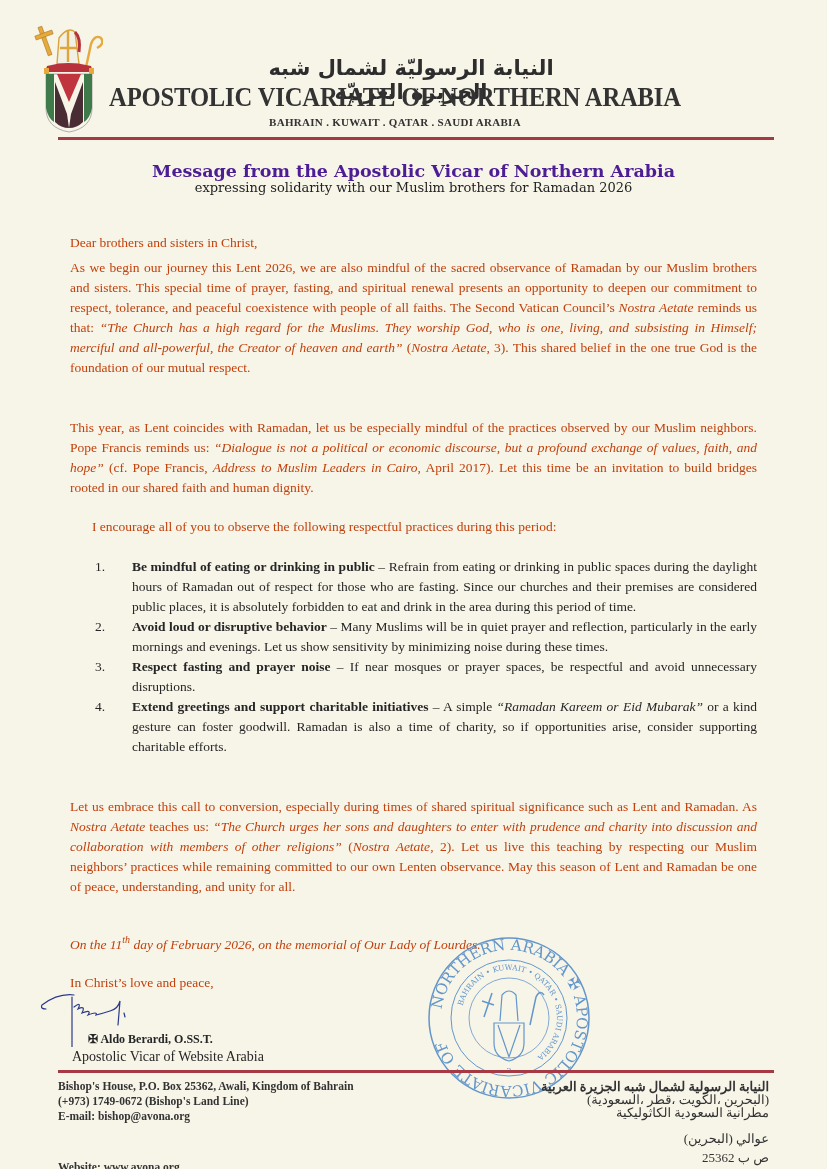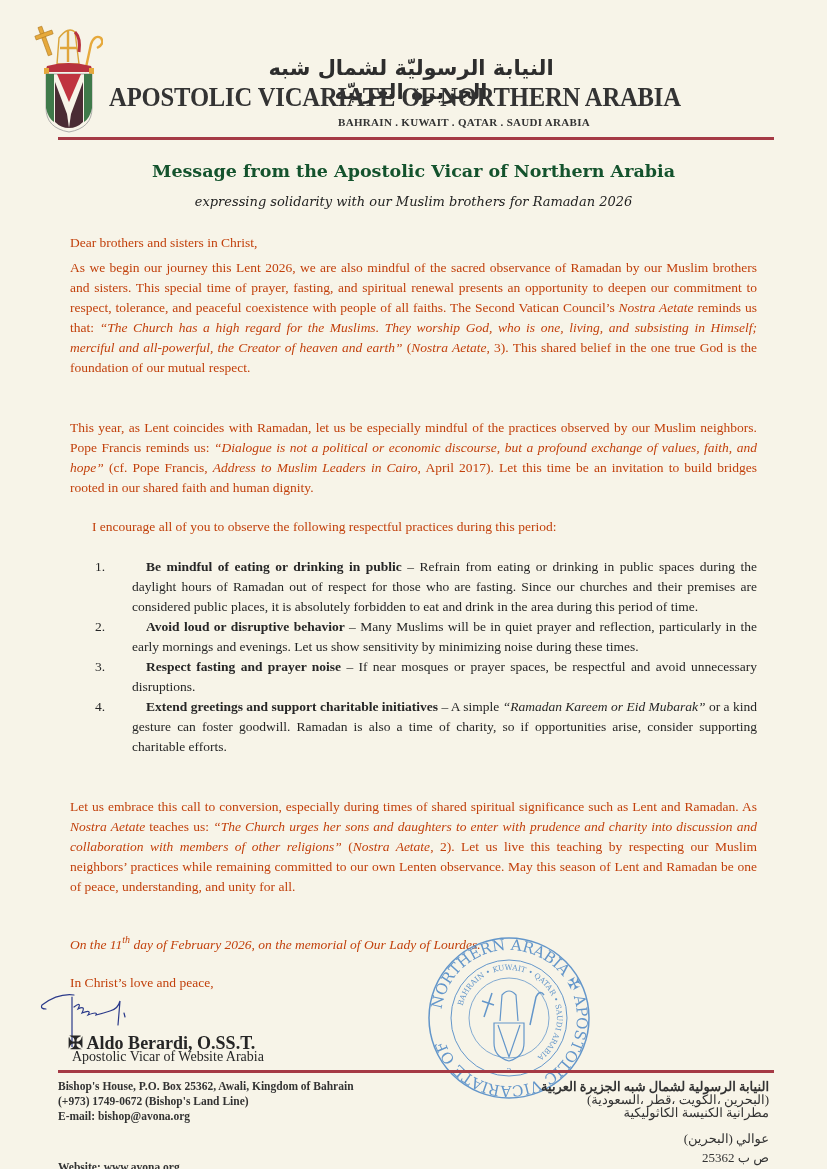--- a/index.html
+++ b/index.html
@@ -16,64 +16,64 @@
     left: 241px; top: 56px; width: 340px; text-align: center;
     font-family: "DejaVu Sans", sans-serif; font-weight: bold; font-size: 21px;
     color: #2d2d2d; direction: rtl; letter-spacing: 0;
   }
   #org-name {
     left: 85px; top: 82px; width: 620px; text-align: center;
     font-family: "Liberation Serif", serif; font-weight: bold; font-size: 26.5px;
     color: #333; transform: scaleX(0.93); transform-origin: center; letter-spacing: -0.2px;
   }
   #countries {
-    left: 200px; top: 116px; width: 390px; text-align: right;
+    left: 200px; top: 116px; width: 390px; text-align: center;
     font-family: "Liberation Serif", serif; font-weight: bold; font-size: 11px;
     color: #333; letter-spacing: 0.3px;
   }
   .rule { left: 58px; width: 716px; height: 3px; background: #a53a45; }
   #rule-top { top: 137px; }
   #rule-bottom { top: 1070px; }
 
   
   #msg-title {
     left: 40px; top: 161px; width: 747px; text-align: center;
     font-family: "DejaVu Serif", serif; font-weight: bold; font-size: 17.5px;
-    color: #14532d;
+    color: #4c1d95;
   }
   #msg-subtitle {
-    left: 40px; top: 194px; width: 747px; text-align: center;
-    font-family: "DejaVu Serif", serif; font-style: italic; font-size: 13px;
+    left: 40px; top: 180px; width: 747px; text-align: center;
+    font-family: "DejaVu Serif", serif; font-size: 13px;
     color: #222;
   }
 
   
   .para {
     left: 70px; width: 687px; font-size: 13.5px; line-height: 20px;
     text-align: justify; font-family: "Liberation Serif", serif; color: #c2410c;
   }
   .para i { font-style: italic; }
   #salutation { top: 233px; }
   #p1 { top: 258px; }
   #p2 { top: 418px; }
   #p3 { top: 517px; margin-left: 22px; }
   #list { left: 70px; top: 557px; width: 687px; margin: 0; padding: 0; list-style: none; }
   #list li {
     position: relative; padding-left: 62px; font-family: "Liberation Serif", serif;
     font-size: 13.5px; line-height: 20px; text-align: justify; color: #262626;
   }
   #list li .num { position: absolute; left: 25px; top: 0; }
-  #list li b { font-weight: bold; margin-left: 14px; }
+  #list li b { font-weight: bold; }
   #p4 { top: 797px; }
   #date-line { top: 930px; font-style: italic; }
   #closing { top: 973px; }
   #signature { left: 38px; top: 987px; width: 110px; height: 60px; }
   #signer-name {
-    left: 68px; top: 1032px; font-family: "Liberation Serif", serif; font-weight: bold;
-    font-size: 18px; color: #262626;
+    left: 88px; top: 1032px; font-family: "Liberation Serif", serif; font-weight: bold;
+    font-size: 12px; color: #262626;
   }
   #signer-title {
     left: 72px; top: 1049px; font-family: "Liberation Serif", serif;
     font-size: 14px; color: #262626;
   }
   #seal { left: 424px; top: 933px; width: 170px; height: 170px; }
 
   
   .foot-en {
     left: 58px; font-family: "Liberation Serif", serif; font-weight: bold;
@@ -188,15 +188,15 @@
 <div id="signer-title" class="abs">Apostolic Vicar of Website Arabia</div>
 
 <div id="rule-bottom" class="abs rule"></div>
 <div id="addr" class="abs foot-en">Bishop's House, P.O. Box 25362, Awali, Kingdom of Bahrain</div>
 <div id="phone" class="abs foot-en">(+973) 1749-0672 (Bishop's Land Line)</div>
 <div id="email" class="abs foot-en">E-mail: bishop@avona.org</div>
 <div id="web" class="abs foot-en">Website: www.avona.org</div>
 
 <div id="ar1" class="abs foot-ar">النيابة الرسولية لشمال شبه الجزيرة العربية</div>
 <div id="ar2" class="abs foot-ar">(البحرين ،الكويت ،قطر ،السعودية)</div>
-<div id="ar3" class="abs foot-ar">مطرانية الكنيسة الكاثوليكية</div>
+<div id="ar3" class="abs foot-ar">مطرانية السعودية الكاثوليكية</div>
 <div id="ar4" class="abs foot-ar">ص ب 25362</div>
 <div id="ar5" class="abs foot-ar">عوالي (البحرين)</div>
 
 </body></html>

